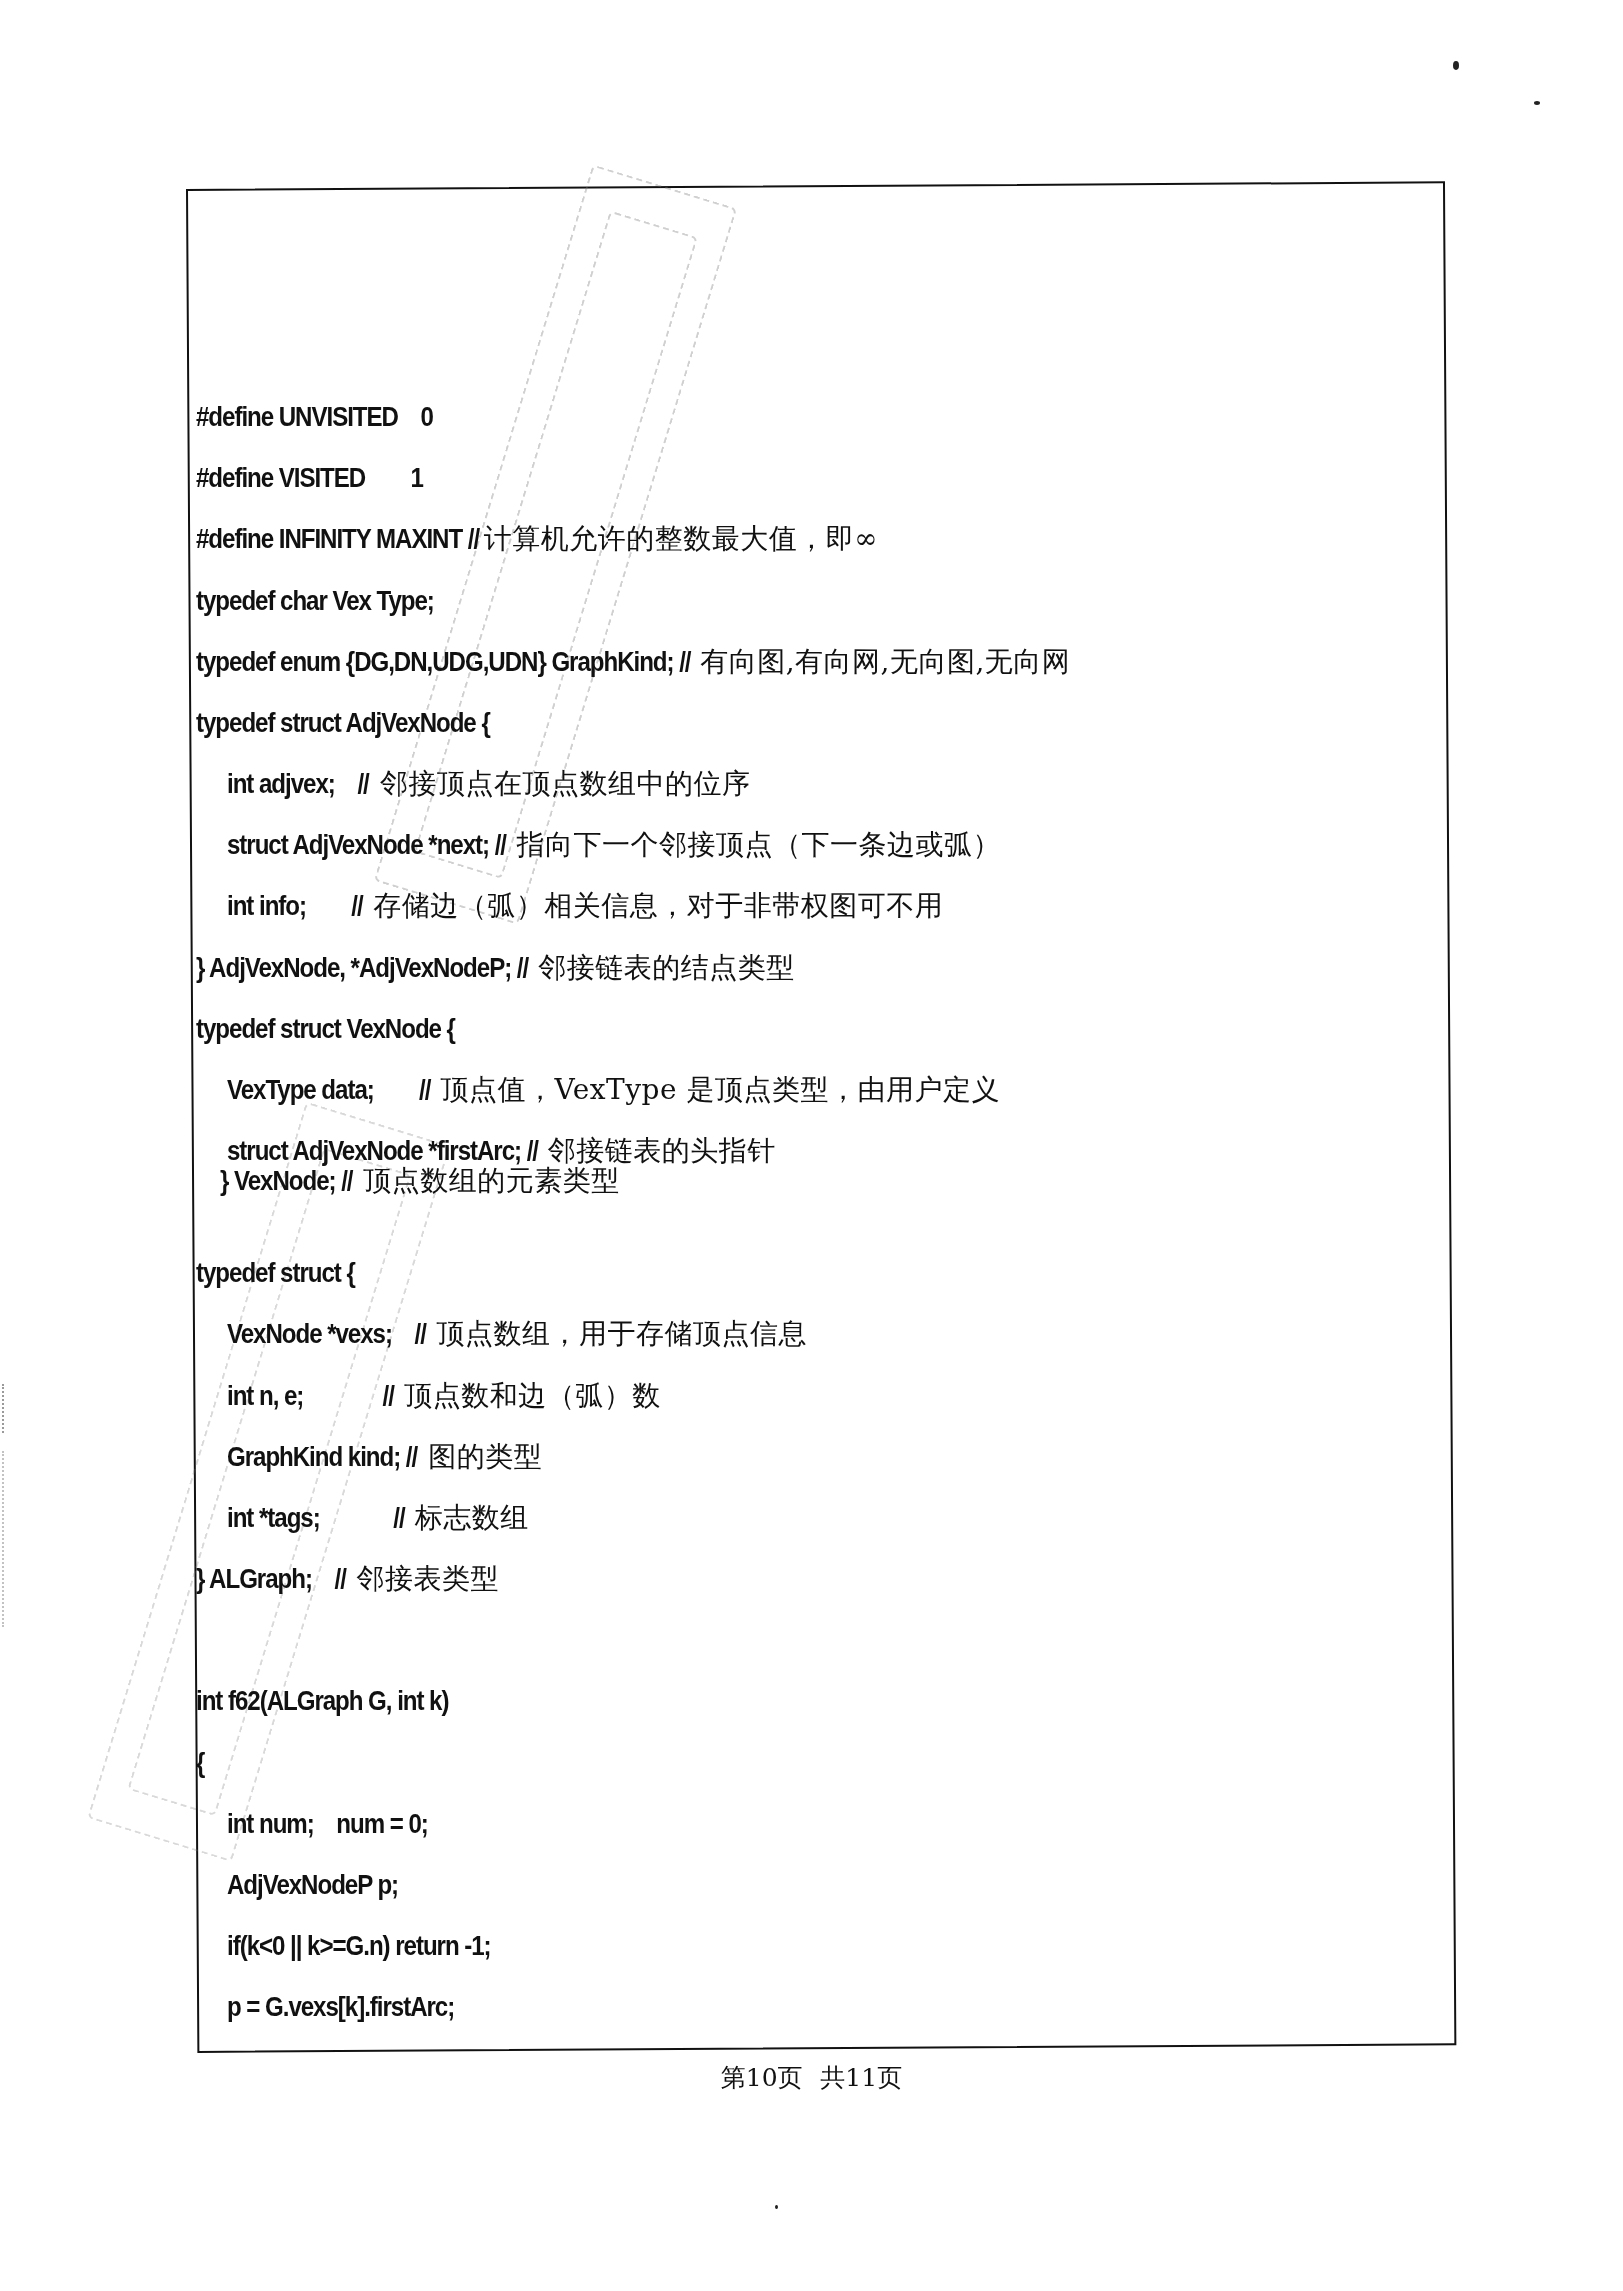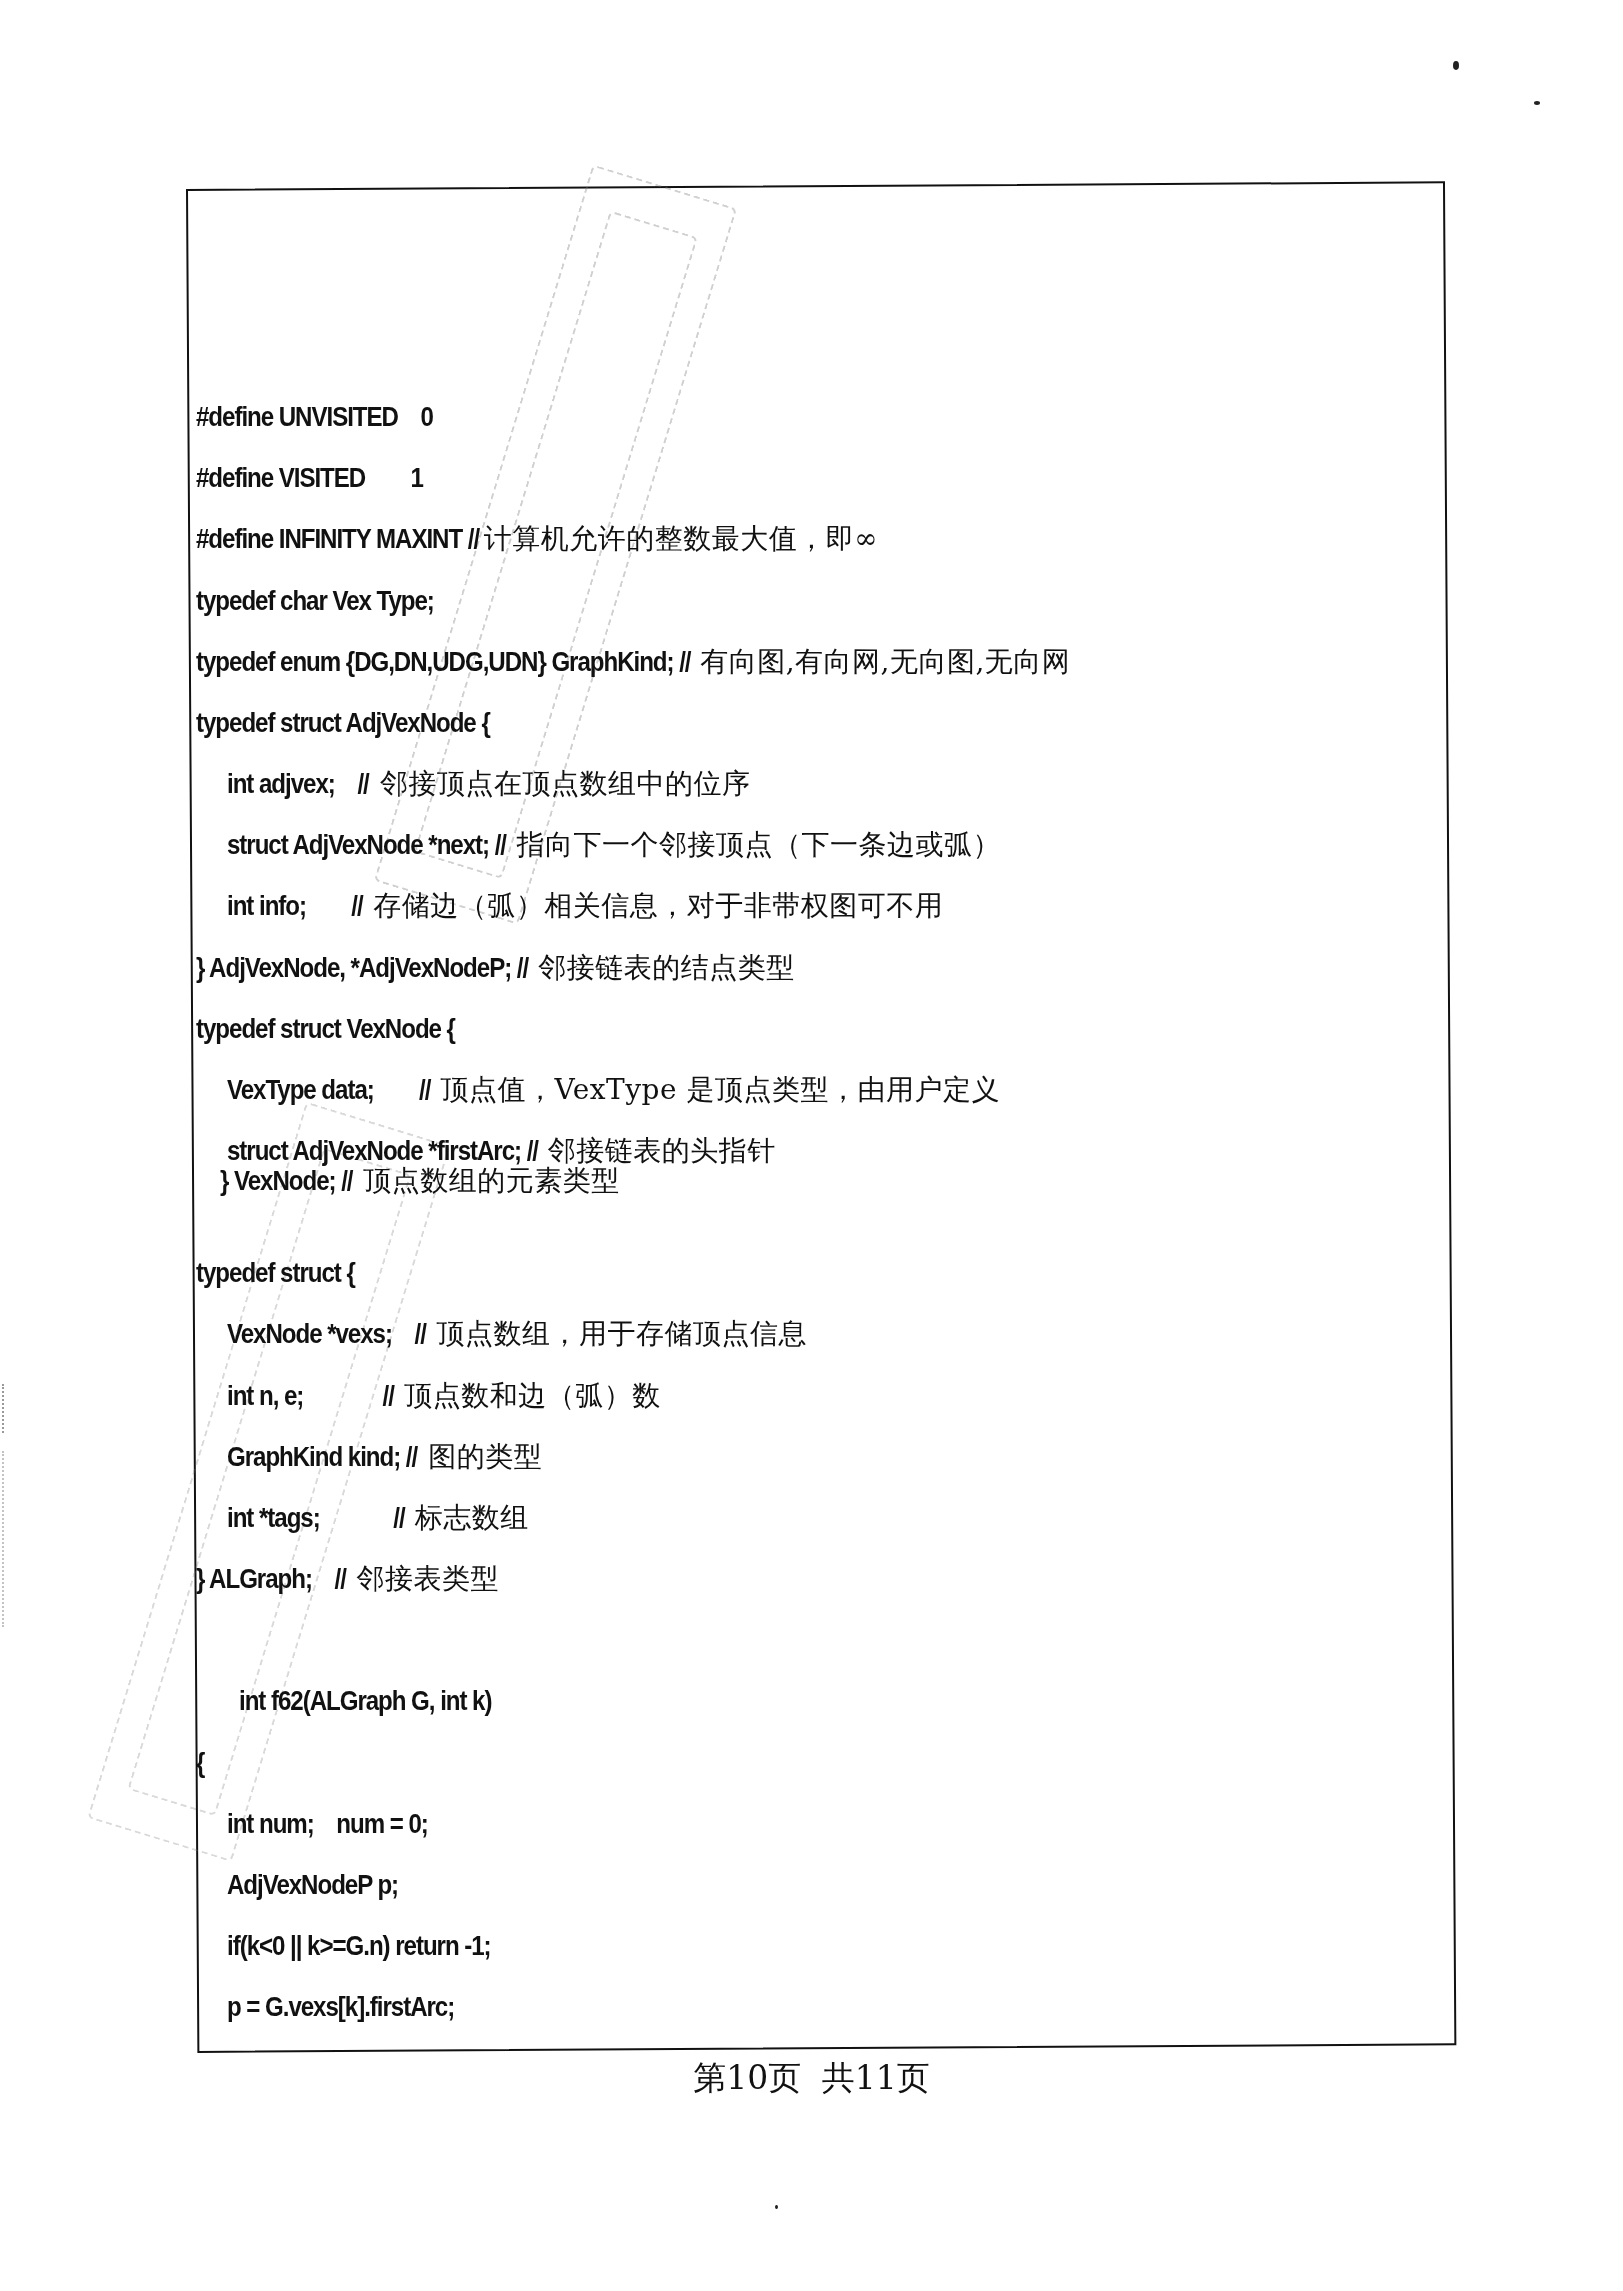--- a/index.html
+++ b/index.html
@@ -89,21 +89,21 @@
       font-size: 29px;
       display: inline-block;
     }
     .footer {
       position: absolute;
       top: 2053px;
       left: 0;
       width: 1623px;
       text-align: center;
       font-family: "DejaVu Serif", "Liberation Serif", serif;
-      font-size: 33px;
+      font-size: 25px;
       line-height: 49px;
       word-spacing: 9.8px;
     }
   </style>
 </head>
 <body>
 
 <div class="scan-speck" style="left:1453px;top:61px;width:5.9px;height:8.8px;"></div>
 <div class="scan-speck" style="left:1534px;top:101px;width:5.9px;height:3.9px;"></div>
 <div class="scan-speck" style="left:775px;top:2205px;width:2.9px;height:3.9px;"></div>
@@ -135,21 +135,21 @@
       <div class="line indent" style="top: 1065px;"><span class="code">VexType data;        //  </span><span class="cmt" style="margin-left: -36px;">顶点值，VexType 是顶点类型，由用户定义</span></div>
       <div class="line indent" style="top: 1126px;"><span class="code">struct AdjVexNode *firstArc; //  </span><span class="cmt" style="margin-left: -54px;">邻接链表的头指针</span></div>
       <div class="line" style="top: 1156px; padding-left: 24px;"><span class="code">} VexNode; //  </span><span class="cmt" style="margin-left: -24px;">顶点数组的元素类型</span></div>
       <div class="line" style="top: 1248px;"><span class="code">typedef struct {</span><span class="cmt" style="margin-left: -26.4px;"></span></div>
       <div class="line indent" style="top: 1309px;"><span class="code">VexNode *vexs;    //  </span><span class="cmt" style="margin-left: -35px;">顶点数组，用于存储顶点信息</span></div>
       <div class="line indent" style="top: 1371px;"><span class="code">int n, e;              //  </span><span class="cmt" style="margin-left: -30px; text-align: center;">顶点数和边（弧）数</span></div>
       <div class="line indent" style="top: 1432px;"><span class="code">GraphKind kind; //  </span><span class="cmt" style="margin-left: -33px;">图的类型</span></div>
       <div class="line indent" style="top: 1493px;"><span class="code">int *tags;             //  </span><span class="cmt" style="margin-left: -32px;">标志数组</span></div>
       <div class="line" style="top: 1554px;"><span class="code">} ALGraph;    //  </span><span class="cmt" style="margin-left: -27px;">邻接表类型</span></div>
       <div class="line" style="top: 1615px;"><span class="code"></span><span class="cmt"></span></div>
-      <div class="line" style="top: 1676px; padding-left: 43px;"><span class="code">int f62(ALGraph G, int k)</span><span class="cmt" style="margin-left: -42px;"></span></div>
+      <div class="line" style="top: 1676px;"><span class="code">int f62(ALGraph G, int k)</span><span class="cmt" style="margin-left: -42px;"></span></div>
       <div class="line" style="top: 1738px;"><span class="code">{</span><span class="cmt" style="margin-left: -1.3px;"></span></div>
       <div class="line indent" style="top: 1799px;"><span class="code">int num;    num = 0;</span><span class="cmt" style="margin-left: -34px;"></span></div>
       <div class="line indent" style="top: 1860px;"><span class="code">AdjVexNodeP p;</span><span class="cmt" style="margin-left: -29px;"></span></div>
       <div class="line indent" style="top: 1921px;"><span class="code">if(k&lt;0 || k&gt;=G.n) return -1;</span><span class="cmt" style="margin-left: -44px;"></span></div>
       <div class="line indent" style="top: 1982px;"><span class="code">p = G.vexs[k].firstArc;</span><span class="cmt" style="margin-left: -38px;"></span></div>
     </div>
 </div>
 
 <div class="footer">
   <span>第10页  共11页</span>

